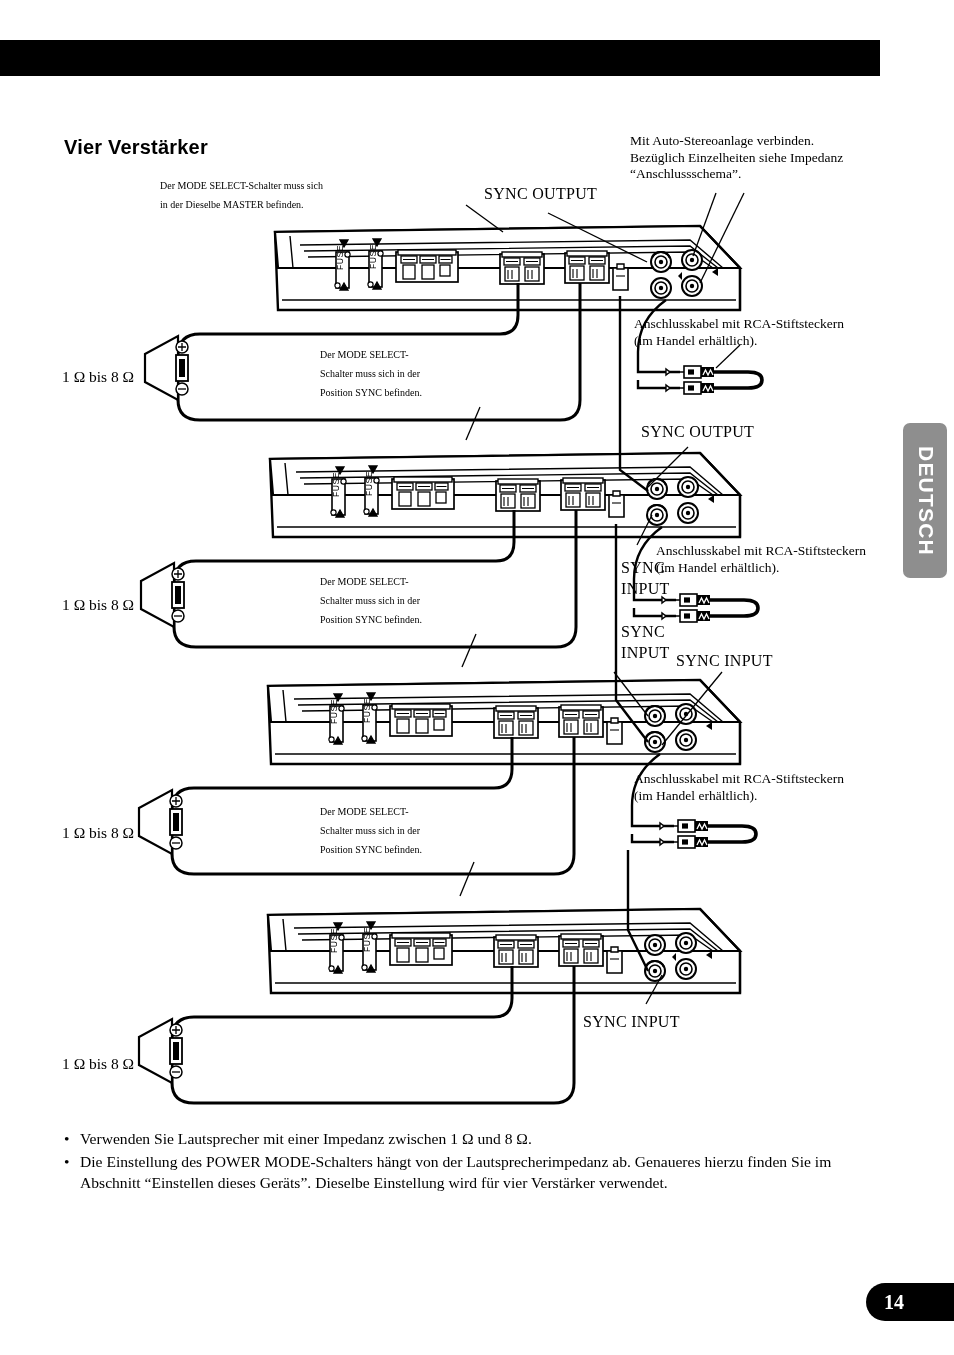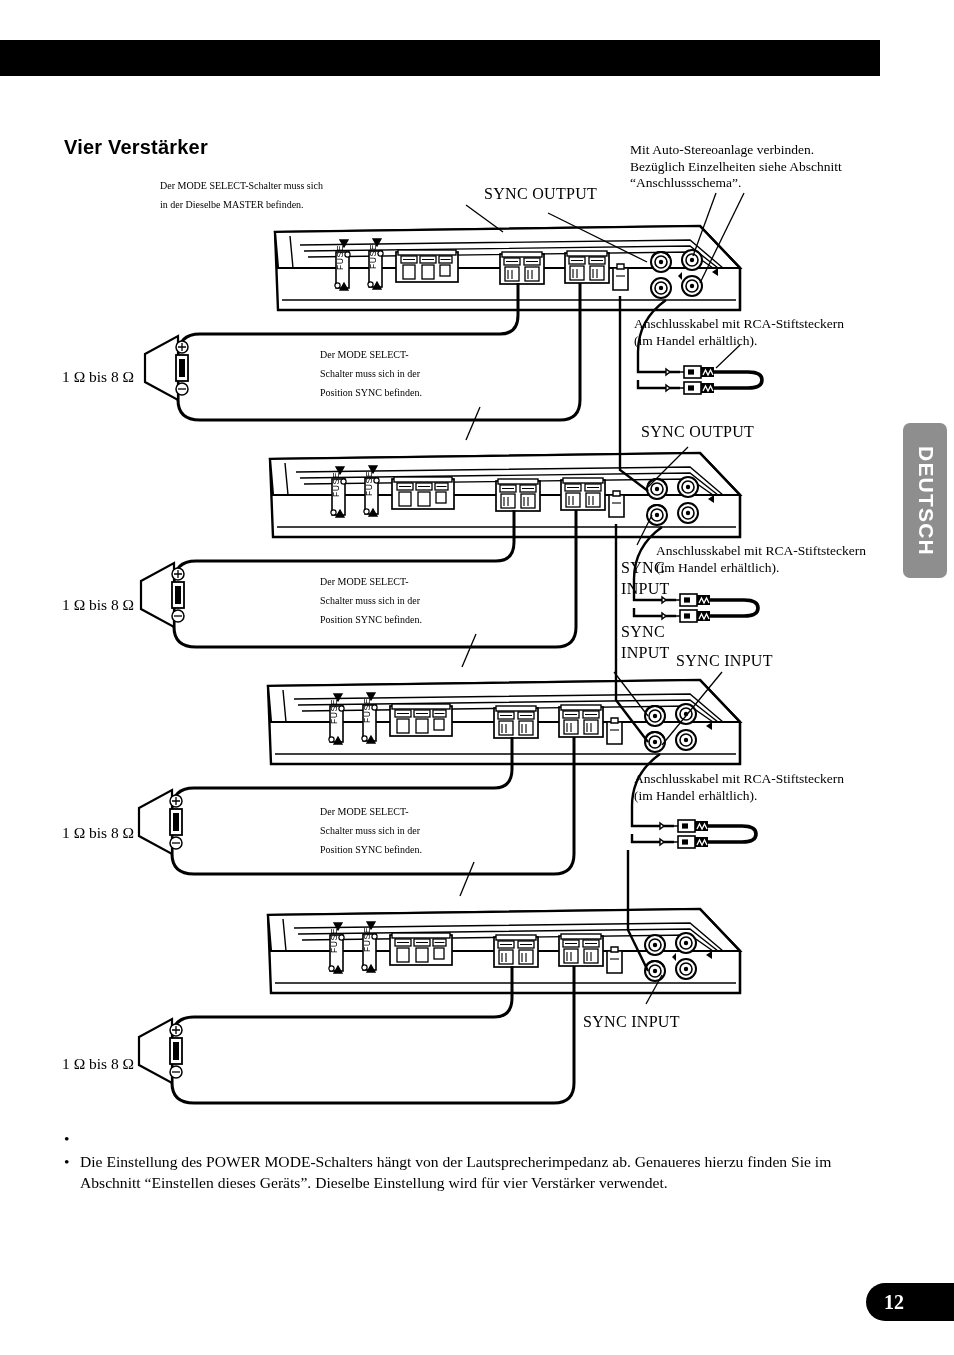--- a/index.html
+++ b/index.html
@@ -35,33 +35,33 @@
 
 <div class="abs" id="header-bar"></div>
 
 <div class="abs" id="page-title">Vier Verstärker</div>
 
 <div class="abs" id="lang-tab">
   <span>DEUTSCH</span>
 </div>
 
 <div class="abs" id="page-tab">
-  <span>12</span>
+  <span>14</span>
 </div>
 
 <div class="abs note" style="left:160px;top:176px;">
   <div>Der MODE SELECT-Schalter muss sich</div>
   <div>in der Dieselbe MASTER befinden.</div>
 </div>
 
 <div class="abs cap" style="left:484px;top:184px;">SYNC OUTPUT</div>
 
-<div class="abs note-s" style="left:630px;top:142px;">
+<div class="abs note-s" style="left:630px;top:133px;">
   <div>Mit Auto-Stereoanlage verbinden.</div>
-  <div>Bezüglich Einzelheiten siehe Abschnitt</div>
+  <div>Bezüglich Einzelheiten siehe Impedanz</div>
   <div>“Anschlussschema”.</div>
 </div>
 
 <div class="abs note-s" style="left:634px;top:316px;">
   <div>Anschlusskabel mit RCA-Stiftsteckern</div>
   <div>(im Handel erhältlich).</div>
 </div>
 
 <div class="abs note" style="left:320px;top:345px;">
   <div>Der MODE SELECT-</div>
@@ -108,20 +108,21 @@
 <div class="abs cap" style="left:583px;top:1012px;">SYNC INPUT</div>
 
 <div class="abs imp" style="left:62px;top:368px;">1 Ω bis 8 Ω</div>
 <div class="abs imp" style="left:62px;top:596px;">1 Ω bis 8 Ω</div>
 <div class="abs imp" style="left:62px;top:824px;">1 Ω bis 8 Ω</div>
 <div class="abs imp" style="left:62px;top:1055px;">1 Ω bis 8 Ω</div>
 
 <div class="abs" id="bullets">
   <div class="b">
     <span class="dot">•</span>
+    <span>Verwenden Sie Lautsprecher mit einer Impedanz zwischen 1 Ω und 8 Ω.</span>
   </div>
   <div class="b">
     <span class="dot">•</span>
     <span>Die Einstellung des POWER MODE-Schalters hängt von der Lautsprecherimpedanz ab. Genaueres hierzu finden Sie im Abschnitt “Einstellen dieses Geräts”. Dieselbe Einstellung wird für vier Verstärker verwendet.</span>
   </div>
 </div>
 
 <svg width="954" height="1355" viewBox="0 0 954 1355">
   <defs>
     <g id="fuse-holder">

